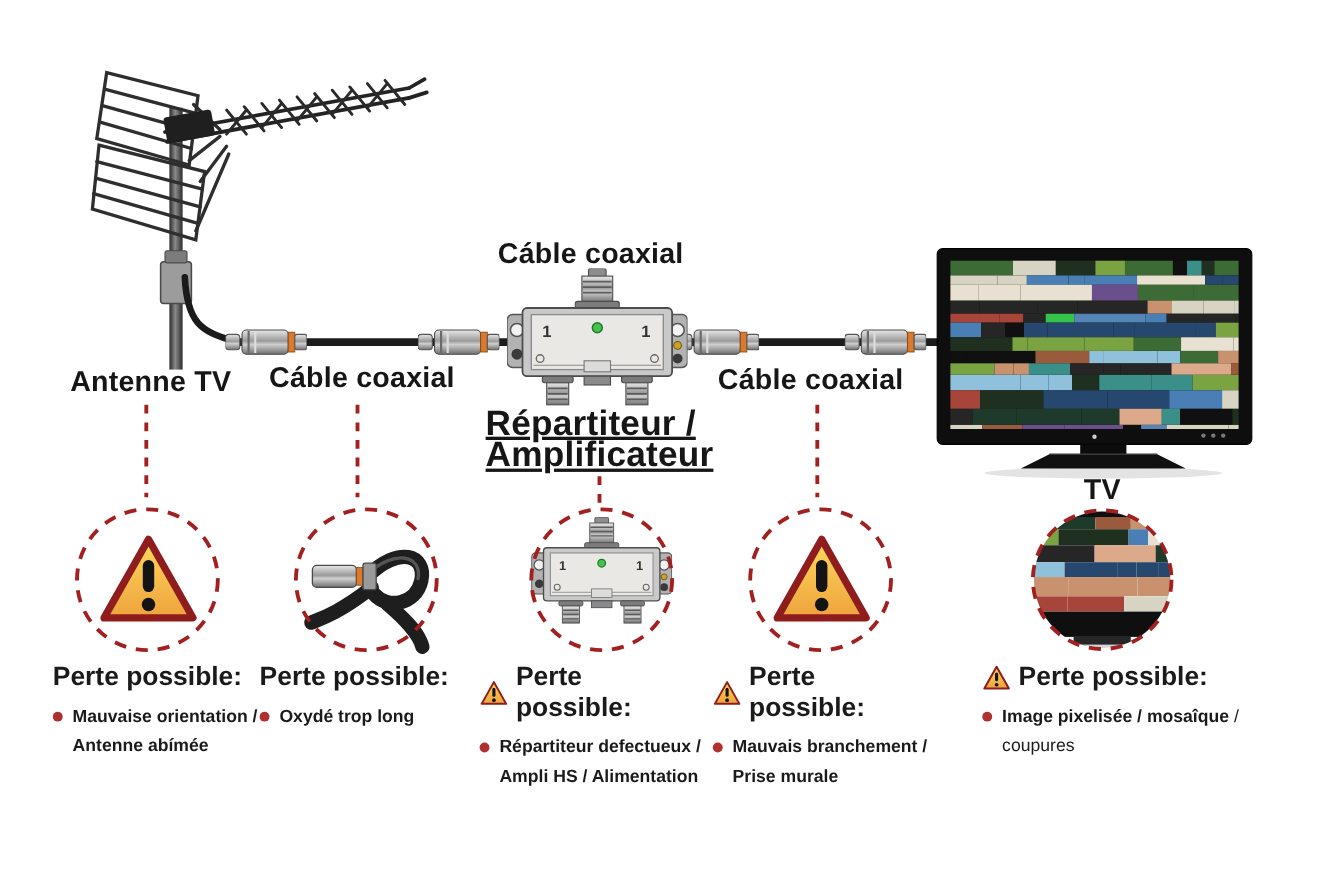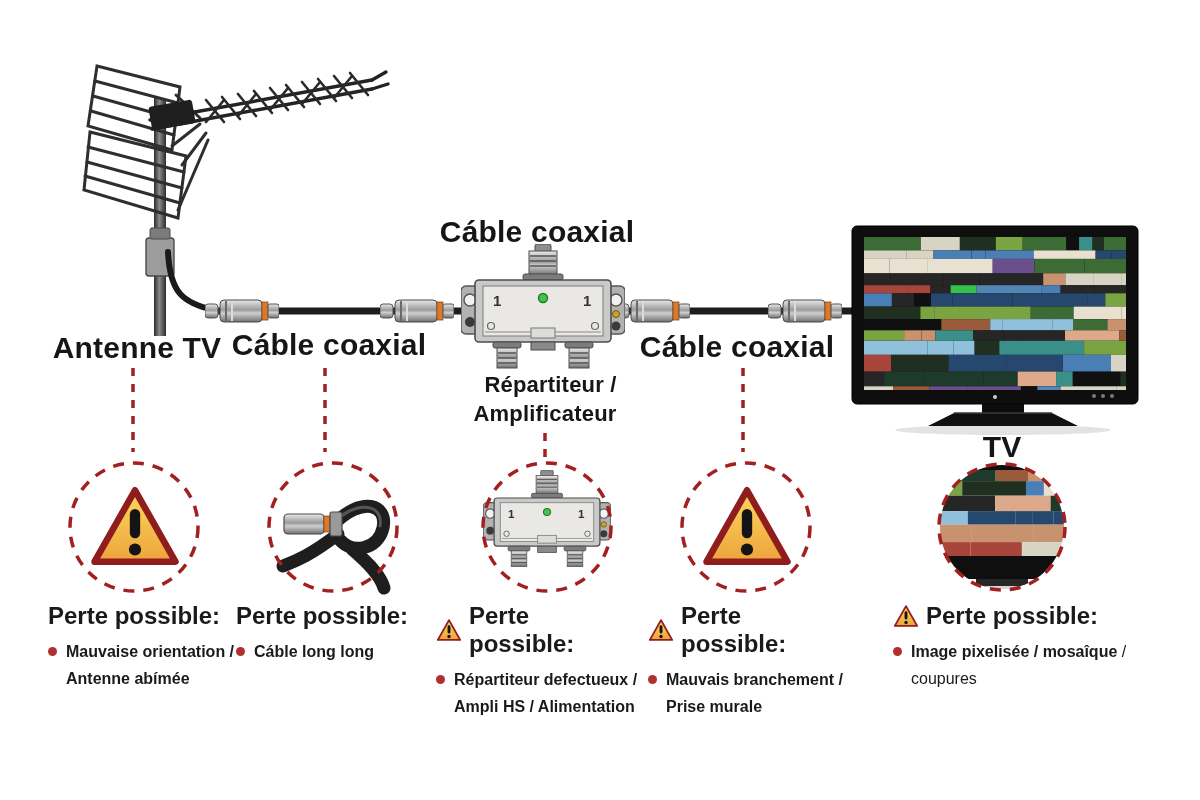--- a/index.html
+++ b/index.html
@@ -1,21 +1,21 @@
 <!DOCTYPE html>
 <html><head>
 <meta charset="utf-8">
 <style>
   html,body{margin:0;padding:0;background:#fff;}
   .stage{position:relative;width:1200px;height:800px;background:#ffffff;overflow:hidden;
          font-family:"Liberation Sans","DejaVu Sans",sans-serif;color:#1a1a1a;}
   .stage svg.scene{position:absolute;left:0;top:0;}
-  .label{position:absolute;font-weight:700;font-size:30px;color:#161616;
+  .label{position:absolute;font-weight:700;font-size:26px;color:#161616;
          white-space:nowrap;transform:translateX(-50%);letter-spacing:.2px;}
-  .label.two-line{text-align:right;line-height:29px;font-size:22px;}
+  .label.two-line{text-align:left;line-height:29px;font-size:32px;text-decoration:underline;}
   .loss-col{position:absolute;top:602px;}
   .col-1{left:48px;width:192px;}
   .col-2{left:236px;width:196px;}
   .col-3{left:436px;width:205px;}
   .col-4{left:648px;width:205px;}
   .col-5{left:893px;width:252px;}
   .loss-hdr{display:flex;align-items:center;gap:7px;font-weight:700;font-size:24px;}
   .loss-hdr .hdr-icon{flex:none;display:block;}
   .loss-list{margin:8px 0 0 0;padding:0;list-style:none;}
   .loss-item{display:flex;gap:9px;font-size:16px;line-height:27px;margin-bottom:3px;}
@@ -362,21 +362,21 @@
       </ul>
   </div>
   <div class="loss-col col-2">
     <div class="loss-hdr">
 
       <span class="hdr-text">Perte possible:</span>
     </div>
     <ul class="loss-list">
         <li class="loss-item">
           <span class="dot"></span>
-          <div><span class="w-semibold">Cáble long long</span></div>
+          <div><span class="w-semibold">Oxydé trop long</span></div>
         </li>
       </ul>
   </div>
   <div class="loss-col col-3">
     <div class="loss-hdr">
       <svg class="hdr-icon" width="26" height="24" viewBox="0 0 100 92">
           <use href="#warn"></use>
         </svg>
       <span class="hdr-text">Perte possible:</span>
     </div>

